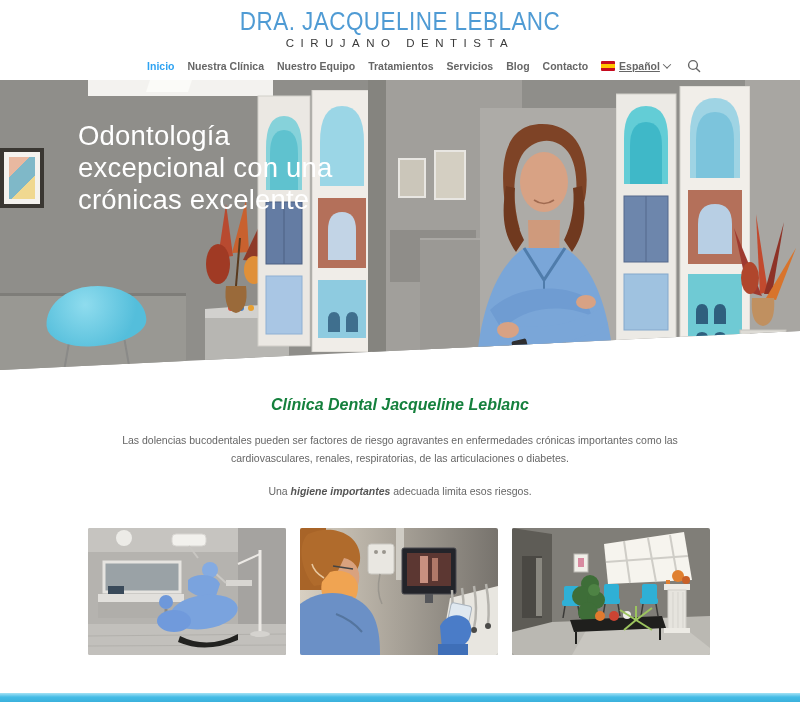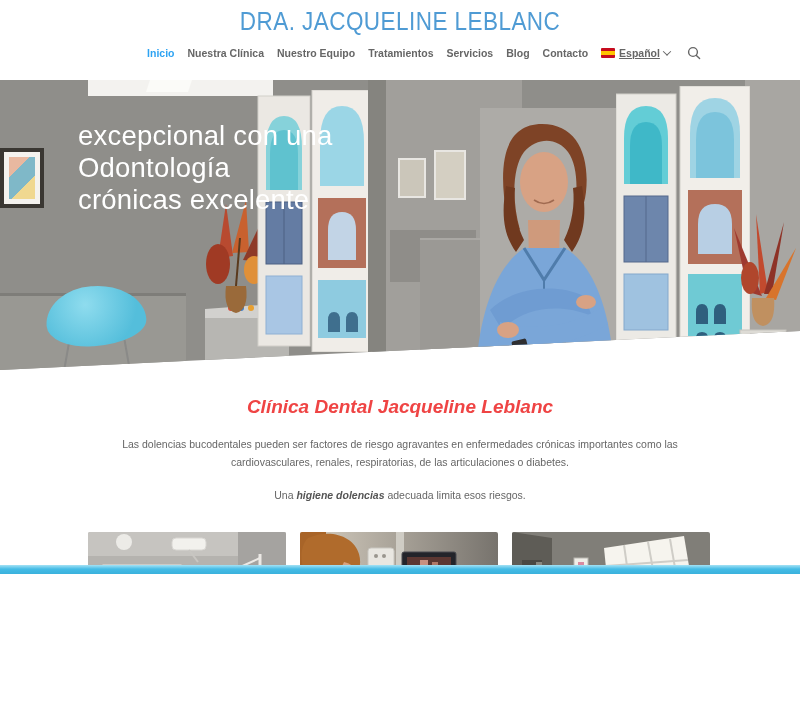--- a/index.html
+++ b/index.html
@@ -1,17 +1,17 @@
 <!DOCTYPE html>
 <html><head>
 <meta charset="utf-8">
 <style>
   html,body { margin:0; padding:0; background:#fff; }
   body { font-family:"Liberation Sans", sans-serif; }
-  .page { position:relative; width:800px; height:574px; overflow:hidden; background:#fff; margin:0 auto; }
+  .page { position:relative; width:800px; height:702px; overflow:hidden; background:#fff; margin:0 auto; }
 
   
   .site-header { height:80px; text-align:center; position:relative; background:#fff; }
   .logo-title { display:inline-block; margin-top:7px; font-size:25px; font-weight:400;
                 color:#4f9bd4; letter-spacing:.5px; transform:scaleX(.9); white-space:nowrap; }
   .logo-sub { font-size:11.5px; letter-spacing:6.5px; color:#3a3a3a; font-weight:500; margin-top:1px; }
   .nav-row { margin-top:10px; display:flex; justify-content:center; align-items:center; gap:13px;
              font-size:10.5px; font-weight:600; color:#666; }
   .nav-link { color:#666; cursor:pointer; white-space:nowrap; }
   .nav-link.active { color:#2ea3f2;margin-left:48px; }
@@ -52,21 +52,21 @@
   .h-room-f2 { left:48px; top:70px; width:28px; height:46px; background:#d4cfc2; border:2px solid #e8e6e2; }
   .h-room-desk { left:4px; top:150px; width:86px; height:52px; background:#8f8d89; }
   .h-partition { left:420px; top:158px; width:146px; height:132px; background:#9b9995; box-shadow:inset 0 2px 0 #aaa8a4; }
   .h-mirrorB { left:480px; top:28px; width:140px; height:262px; background:#adaba7; }
   .hero-text { left:78px; top:40px; color:#fff; font-size:27.5px; line-height:1.16; font-weight:500;
                letter-spacing:.2px; position:absolute; }
   .hero-text div { position:static; }
 
   
   .intro { text-align:center; padding-top:26px; }
-  .intro-title { font-size:19px; font-weight:bold; font-style:italic; color:#ef4444; }
+  .intro-title { font-size:16px; font-weight:bold; font-style:italic; color:#15803d; }
   .intro-sub { font-size:20px; color:#2b9fe0; margin-top:7px; }
   .intro-body { width:618px; margin:18px auto 0; text-align:center; font-size:10.5px; color:#666;
                 line-height:1.7; }
   .intro-body .p2 { margin-top:15px; }
   .intro-body em strong { color:#555; }
 
   
   .gallery { display:flex; gap:14px; width:624px; margin:27px auto 0; }
   .photo { width:198px; height:127px; border-radius:2px; overflow:hidden; position:relative; flex:none; }
   .photo svg { display:block; }
@@ -76,20 +76,21 @@
                 background:linear-gradient(180deg,#a5e2f5 0%,#45bce6 45%,#3ab1dc 100%); }
 </style>
 </head>
 <body>
 
 <div class="page">
 
   <header class="site-header">
     <div>
       <div class="logo-title">DRA. JACQUELINE LEBLANC</div>
+      <div class="logo-sub">CIRUJANO DENTISTA</div>
     </div>
     <nav class="nav-row">
       <span class="nav-link active">Inicio</span>
       <span class="nav-link">Nuestra Clínica</span>
       <span class="nav-link">Nuestro Equipo</span>
       <span class="nav-link">Tratamientos</span>
       <span class="nav-link">Servicios</span>
       <span class="nav-link">Blog</span>
       <span class="nav-link">Contacto</span>
       <span class="lang">
@@ -215,31 +216,31 @@
       <polygon points="40,98 70,48 50,100" fill="#d8742c"></polygon>
       <ellipse cx="24" cy="78" rx="9" ry="16" fill="#b0462c"></ellipse>
       <path d="M26,98 Q24,124 37,126 Q50,124 48,98 Z" fill="#c09060"></path>
       <rect x="14" y="130" width="46" height="40" fill="#dddbd5" stroke="#c5c3bd"></rect>
       <line x1="26" y1="134" x2="26" y2="166" stroke="#cac8c2"></line>
       <line x1="37" y1="134" x2="37" y2="166" stroke="#cac8c2"></line>
       <line x1="48" y1="134" x2="48" y2="166" stroke="#cac8c2"></line>
     </svg>
 
     <div class="hero-text">
+      <div>Odontología</div>
       <div>excepcional con una</div>
-      <div>Odontología</div>
       <div>crónicas excelente</div>
     </div>
   </div>
 
   <section class="intro">
     <h2 class="intro-title" style="margin:0;">Clínica Dental Jacqueline Leblanc</h2>
     <div class="intro-body">
       <p style="margin:0;">Las dolencias bucodentales pueden ser factores de riesgo agravantes en enfermedades crónicas importantes como las cardiovasculares, renales, respiratorias, de las articulaciones o diabetes.</p>
-      <p class="p2" style="margin-top:15px; margin-bottom:0;"><span>Una </span><em><strong>higiene dolencias</strong></em><span> adecuada limita esos riesgos.</span></p>
+      <p class="p2" style="margin-top:15px; margin-bottom:0;"><span>Una </span><em><strong>higiene importantes</strong></em><span> adecuada limita esos riesgos.</span></p>
     </div>
   </section>
 
   <div class="gallery">
 
     <div class="photo">
       <svg width="198" height="127" viewBox="0 0 198 127">
         <rect width="198" height="127" fill="#b5b3af"></rect>
         <rect width="198" height="24" fill="#c6c4c0"></rect>
         <polygon points="150,0 198,0 198,127 150,127" fill="#a5a3a0"></polygon>

